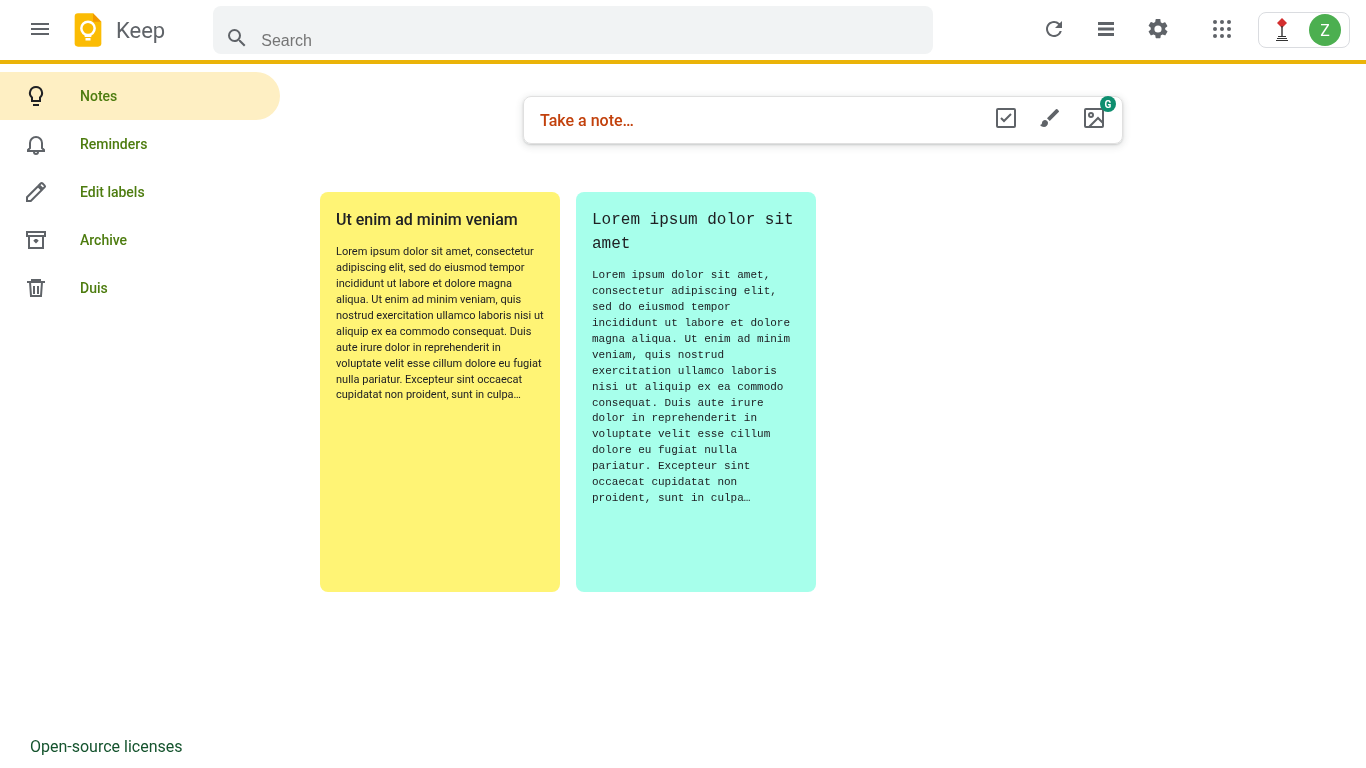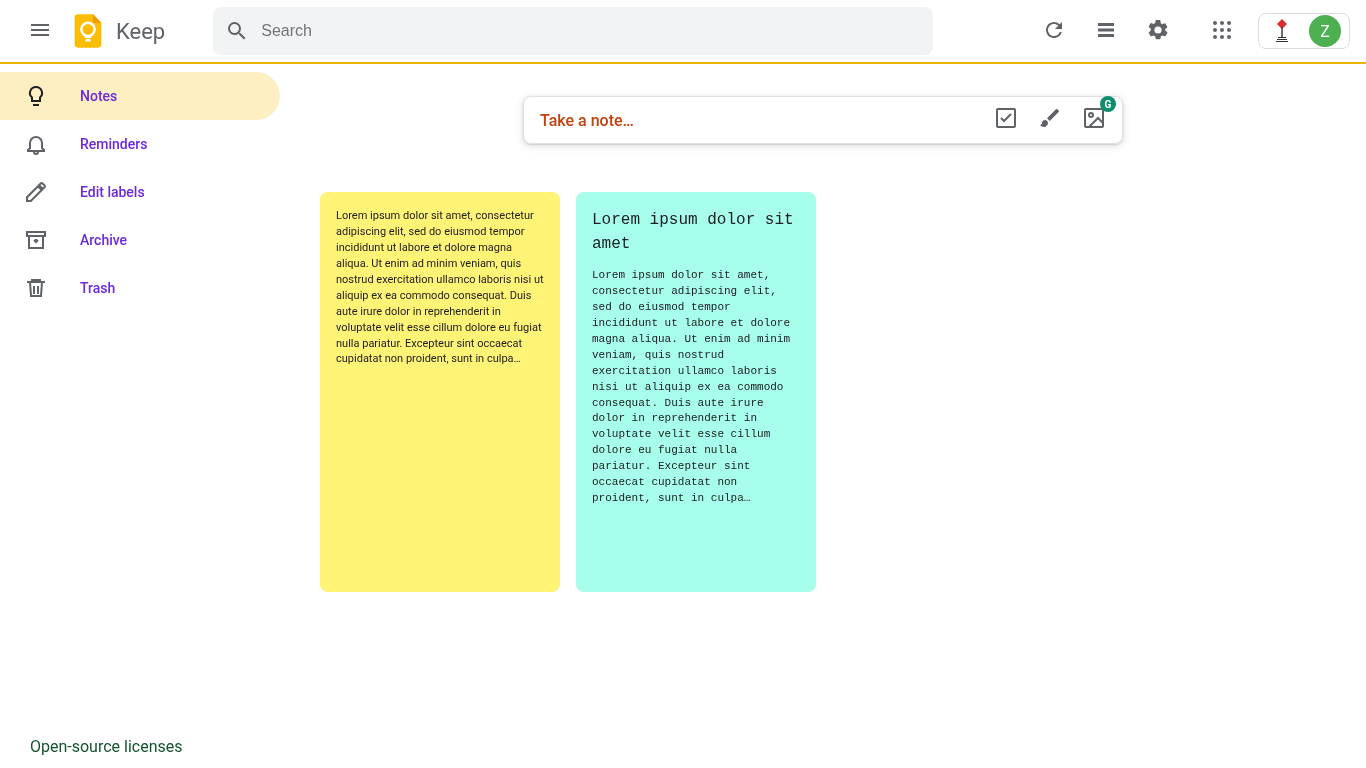--- a/index.html
+++ b/index.html
@@ -10,21 +10,21 @@
   width: 1366px;
   height: 768px;
   overflow: hidden;
   position: relative;
 }
 .header {
   display: flex;
   align-items: center;
   height: 64px;
   padding: 0 16px;
-  border-bottom: 2px solid #eab308;
+  border-bottom: 4px solid #eab308;
 }
 .menu-btn {
   width: 48px;
   height: 48px;
   border: none;
   background: none;
   border-radius: 50%;
   cursor: pointer;
   display: flex;
   align-items: center;
@@ -46,21 +46,21 @@
   font-size: 22px;
   color: #5f6368;
 }
 .search-bar {
   flex: 1;
   max-width: 720px;
   height: 48px;
   background: #f1f3f4;
   border-radius: 8px;
   display: flex;
-  align-items: center;
+  align-items: flex-end;
   padding: 4px 12px;
 }
 .search-icon {
   color: #5f6368;
   margin-right: 12px;
   display: flex;
 }
 .search-input {
   flex: 1;
   border: none;
@@ -128,21 +128,21 @@
   flex-direction: column;
 }
 .sidebar-item {
   height: 48px;
   display: flex;
   align-items: center;
   padding-left: 24px;
   border-top-right-radius: 24px;
   border-bottom-right-radius: 24px;
   cursor: pointer;
-  color: #6d28d9;
+  color: #4d7c0f;
   font-size: 14px;
   font-weight: 500;
 }
 .sidebar-item.active {
   background: #feefc3;
 }
 .sidebar-icon {
   width: 24px;
   height: 24px;
   margin-right: 32px;
@@ -346,21 +346,21 @@
           </svg>
       </span>
       <span>Archive</span>
     </div>
     <div class="sidebar-item">
       <span class="sidebar-icon">
         <svg viewBox="0 0 24 24" fill="none" stroke="currentColor" stroke-width="2">
             <path d="M3 6h18M8 6V4h8v2M6 6l1 14h10l1-14M10 10v8M14 10v8"></path>
           </svg>
       </span>
-      <span>Trash</span>
+      <span>Duis</span>
     </div>
     <div class="sidebar-footer">Open-source licenses</div>
   </nav>
 
   <main class="main">
     <div class="take-note">
       <span class="take-note-text">Take a note…</span>
       <div class="take-note-icons">
         <span class="tn-icon">
           <span>
@@ -385,20 +385,21 @@
                 <path d="M21 17l-5-5-9 9"></path>
               </svg>
           </span>
           <span class="grammarly-badge">G</span>
         </span>
       </div>
     </div>
 
     <div class="notes-grid">
       <div class="note-card yellow">
+        <div class="note-title">Ut enim ad minim veniam</div>
         <div class="note-body">Lorem ipsum dolor sit amet, consectetur adipiscing elit, sed do eiusmod tempor incididunt ut labore et dolore magna aliqua. Ut enim ad minim veniam, quis nostrud exercitation ullamco laboris nisi ut aliquip ex ea commodo consequat. Duis aute irure dolor in reprehenderit in voluptate velit esse cillum dolore eu fugiat nulla pariatur. Excepteur sint occaecat cupidatat non proident, sunt in culpa…</div>
       </div>
       <div class="note-card teal">
         <div class="note-title">Lorem ipsum dolor sit amet</div>
         <div class="note-body">Lorem ipsum dolor sit amet, consectetur adipiscing elit, sed do eiusmod tempor incididunt ut labore et dolore magna aliqua. Ut enim ad minim veniam, quis nostrud exercitation ullamco laboris nisi ut aliquip ex ea commodo consequat. Duis aute irure dolor in reprehenderit in voluptate velit esse cillum dolore eu fugiat nulla pariatur. Excepteur sint occaecat cupidatat non proident, sunt in culpa…</div>
       </div>
     </div>
   </main>
 </div>
 

